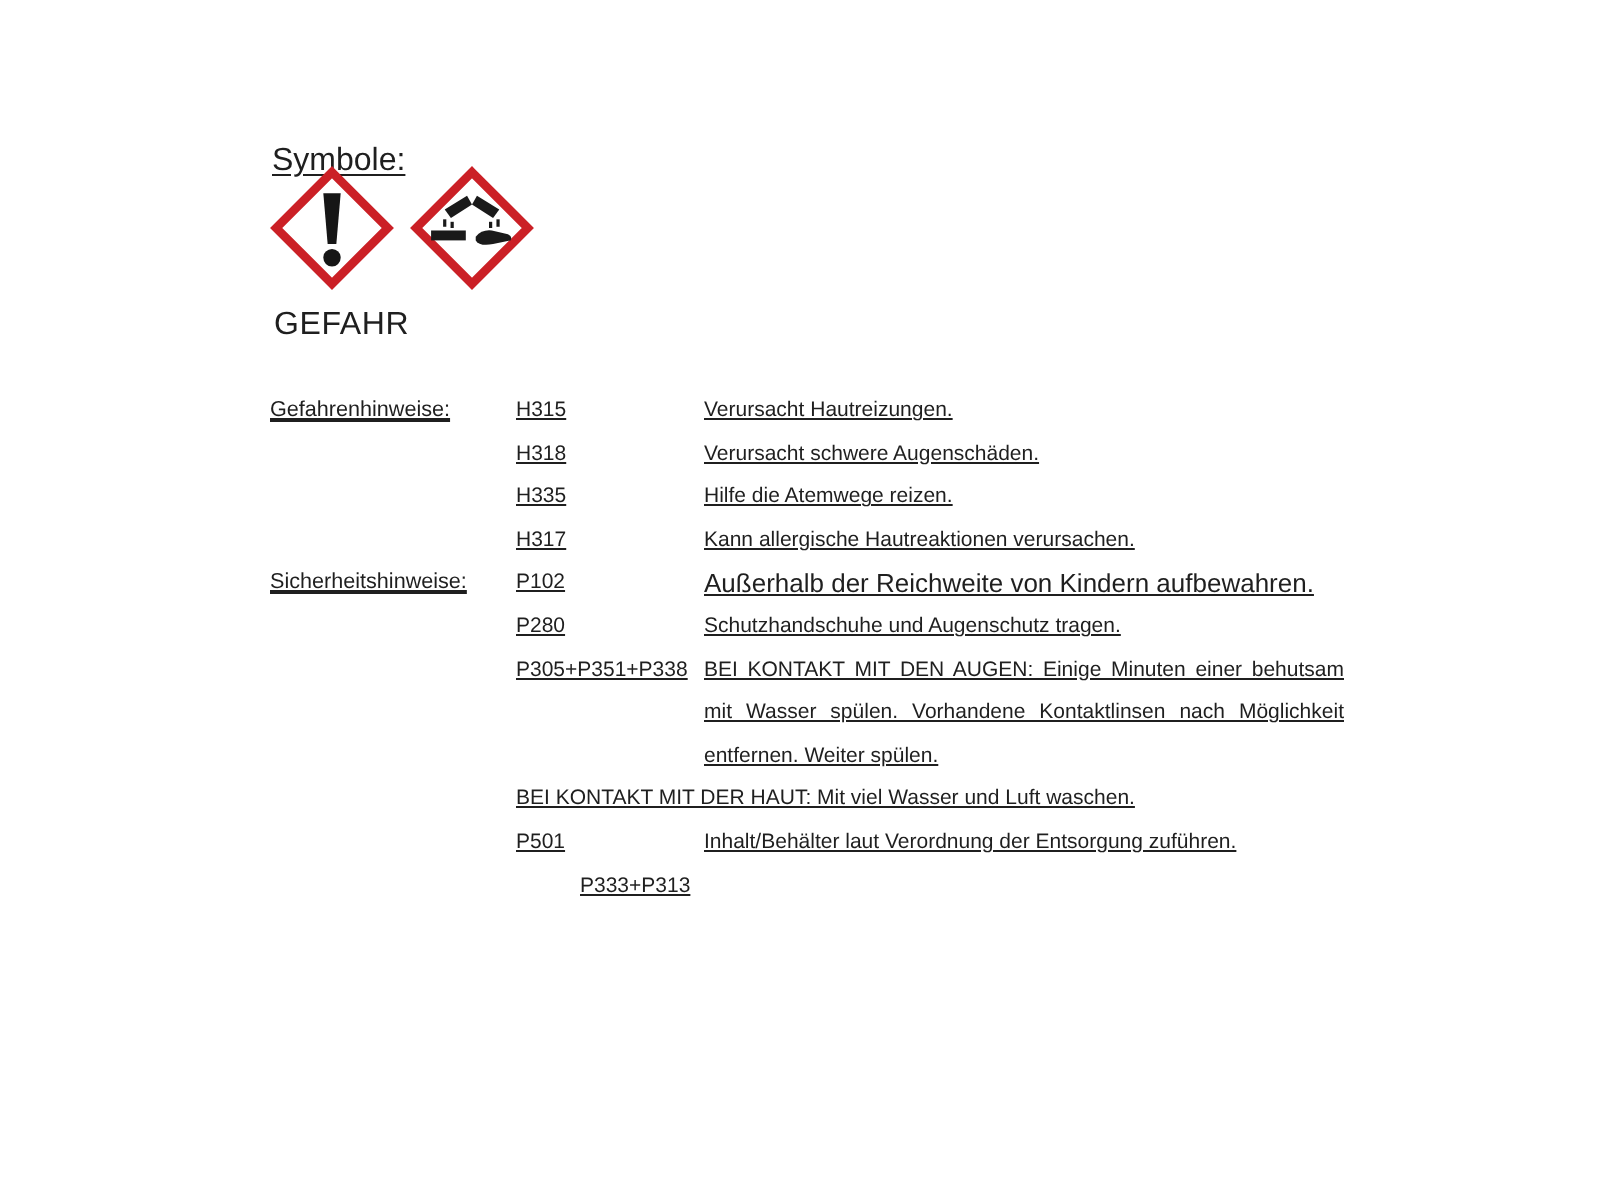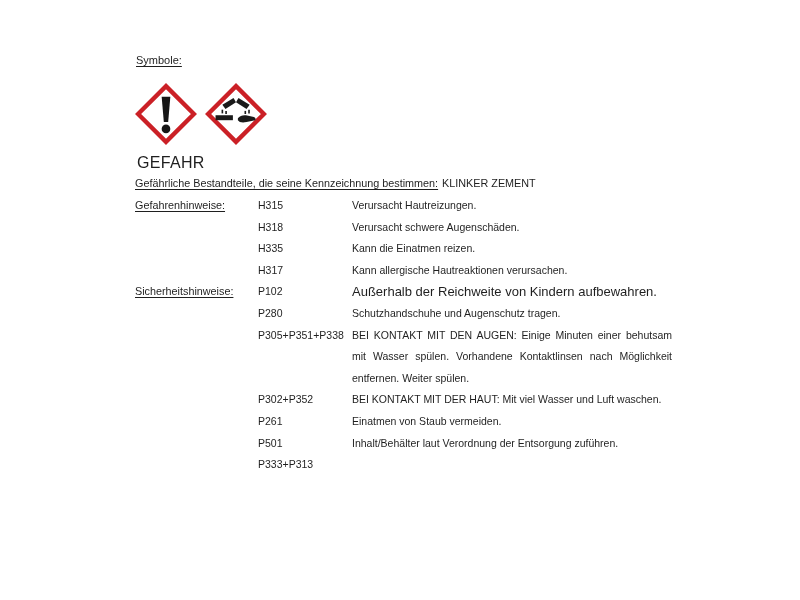--- a/index.html
+++ b/index.html
@@ -1,34 +1,34 @@
 <!DOCTYPE html>
 <html><head>
 <meta charset="utf-8">
 <style>
   html,body{margin:0;padding:0;background:#ffffff;}
   .canvas{
     position:relative;width:800px;height:600px;background:#ffffff;overflow:hidden;
     font-family:"Liberation Sans",sans-serif;color:#1f1f1f;
   }
   .u{text-decoration:underline;text-underline-offset:2px;}
-  .symbols-label{position:absolute;left:136px;top:54px;font-size:11px;}
+  .symbols-label{position:absolute;left:136px;top:72px;font-size:16px;}
   .pictograms{position:absolute;left:134px;top:83px;display:flex;gap:6px;}
   .picto{width:64px;height:62px;display:block;}
   .signal-word{position:absolute;left:137px;top:154px;font-size:16px;letter-spacing:0.3px;}
   .components{position:absolute;left:135px;top:177px;font-size:10.8px;white-space:nowrap;}
   .components .val{margin-left:4px;}
-  .rows{position:absolute;left:135px;top:195px;width:540px;font-size:10.5px;}
+  .rows{position:absolute;left:135px;top:195px;width:540px;font-size:10.5px;text-decoration:underline;}
   .row{display:flex;align-items:flex-start;line-height:21.6px;}
   .c-label{width:123px;flex:none;font-size:10.8px;}
   .c-code{width:94px;flex:none;}
   .c-text{width:320px;flex:none;}
   .row-small .c-text{font-size:13px;}
   .row-justify .c-text{text-align:justify;}
-  .row-wide .c-code{width:75px;}
+  .row-wide .c-code{width:75px;margin-left:32px;}
   .row-wide .c-text{width:339px;padding-left:8px;text-indent:-8px;}
 </style>
 </head>
 <body>
 
 <div class="canvas">
 
   <div class="symbols-label u">Symbole:</div>
 
   <div class="pictograms">
@@ -49,40 +49,37 @@
         <path d="M28 43 v6"></path>
           <path d="M34 45 v5"></path>
         <path d="M71 43 v6"></path>
           <path d="M65 45 v5"></path>
       </g>
     </svg>
   </div>
 
   <div class="signal-word">GEFAHR</div>
 
-  <div class="components">
-    <span class="u">Gefährliche Bestandteile, die seine Kennzeichnung bestimmen:</span><span class="val">KLINKER ZEMENT</span>
-  </div>
 
   <div class="rows">
 
     <div class="row">
       <div class="c-label u">Gefahrenhinweise:</div>
       <div class="c-code">H315</div>
       <div class="c-text">Verursacht Hautreizungen.</div>
     </div>
     <div class="row">
       <div class="c-label"></div>
       <div class="c-code">H318</div>
       <div class="c-text">Verursacht schwere Augenschäden.</div>
     </div>
     <div class="row">
       <div class="c-label"></div>
       <div class="c-code">H335</div>
-      <div class="c-text">Kann die Einatmen reizen.</div>
+      <div class="c-text">Hilfe die Atemwege reizen.</div>
     </div>
     <div class="row">
       <div class="c-label"></div>
       <div class="c-code">H317</div>
       <div class="c-text">Kann allergische Hautreaktionen verursachen.</div>
     </div>
 
     <div class="row row-small">
       <div class="c-label u">Sicherheitshinweise:</div>
       <div class="c-code">P102</div>
@@ -93,27 +90,21 @@
       <div class="c-code">P280</div>
       <div class="c-text">Schutzhandschuhe und Augenschutz tragen.</div>
     </div>
     <div class="row row-justify">
       <div class="c-label"></div>
       <div class="c-code">P305+P351+P338</div>
       <div class="c-text">BEI KONTAKT MIT DEN AUGEN: Einige Minuten einer behutsam mit Wasser spülen. Vorhandene Kontaktlinsen nach Möglichkeit entfernen. Weiter spülen.</div>
     </div>
     <div class="row">
       <div class="c-label"></div>
-      <div class="c-code">P302+P352</div>
       <div class="c-text">BEI KONTAKT MIT DER HAUT: Mit viel Wasser und Luft waschen.</div>
-    </div>
-    <div class="row">
-      <div class="c-label"></div>
-      <div class="c-code">P261</div>
-      <div class="c-text">Einatmen von Staub vermeiden.</div>
     </div>
     <div class="row">
       <div class="c-label"></div>
       <div class="c-code">P501</div>
       <div class="c-text">Inhalt/Behälter laut Verordnung der Entsorgung zuführen.</div>
     </div>
     <div class="row row-wide row-justify">
       <div class="c-label"></div>
       <div class="c-code">P333+P313</div>
     </div>

